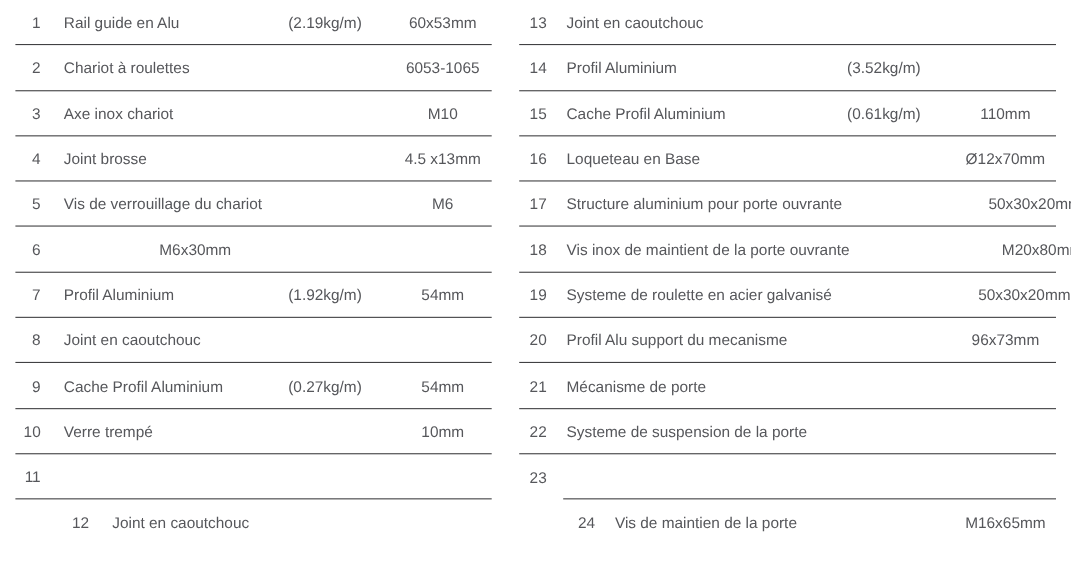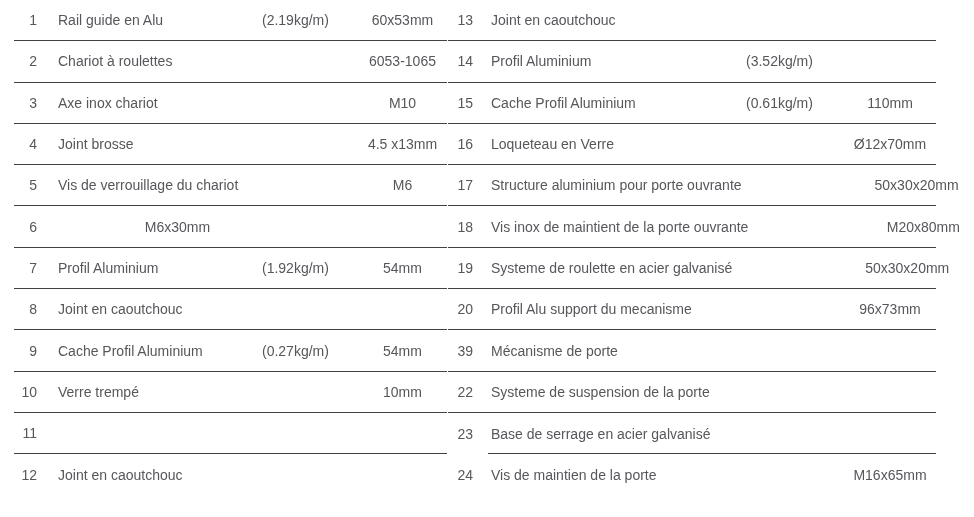--- a/index.html
+++ b/index.html
@@ -14,30 +14,30 @@
     font-family: "Liberation Sans", "DejaVu Sans", sans-serif;
     font-size: 14px;
     color: #56575b;
     overflow: hidden;
   }
   .parts-table {
     position: absolute;
     top: 0;
   }
   .parts-table.left  { left: 14px;  width: 433px; }
-  .parts-table.right { left: 448px; width: 488px; }
+  .parts-table.right { left: 472px; width: 488px; }
   .row {
     height: 41.3px;
     display: flex;
     align-items: center;
     border-bottom: 1px solid #414143;
     box-sizing: border-box;
     position: relative;
   }
-  .row.no-border { border-bottom: none; }
+  .row.no-border { border-bottom: none; margin-left: 44px; }
   .row.indent-border { border-bottom: none; }
   .row.indent-border::after {
     content: "";
     position: absolute;
     left: 40px;
     right: 0;
     bottom: 0;
     height: 1px;
     background: #414143;
   }
@@ -146,21 +146,21 @@
     <span class="cell size"></span>
   </div>
   <div class="row">
     <span class="cell num">15</span>
     <span class="cell desc">Cache Profil Aluminium</span>
     <span class="cell weight">(0.61kg/m)</span>
     <span class="cell size">110mm</span>
   </div>
   <div class="row">
     <span class="cell num">16</span>
-    <span class="cell desc">Loqueteau en Verre</span>
+    <span class="cell desc">Loqueteau en Base</span>
     <span class="cell weight"></span>
     <span class="cell size">Ø12x70mm</span>
   </div>
   <div class="row">
     <span class="cell num">17</span>
     <span class="cell desc">Structure aluminium pour porte ouvrante</span>
     <span class="cell weight"></span>
     <span class="cell size">50x30x20mm</span>
   </div>
   <div class="row">
@@ -175,34 +175,33 @@
     <span class="cell weight"></span>
     <span class="cell size">50x30x20mm</span>
   </div>
   <div class="row">
     <span class="cell num">20</span>
     <span class="cell desc">Profil Alu support du mecanisme</span>
     <span class="cell weight"></span>
     <span class="cell size">96x73mm</span>
   </div>
   <div class="row">
-    <span class="cell num">39</span>
+    <span class="cell num">21</span>
     <span class="cell desc">Mécanisme de porte</span>
     <span class="cell weight"></span>
     <span class="cell size"></span>
   </div>
   <div class="row">
     <span class="cell num">22</span>
     <span class="cell desc">Systeme de suspension de la porte</span>
     <span class="cell weight"></span>
     <span class="cell size"></span>
   </div>
   <div class="row indent-border">
     <span class="cell num">23</span>
-    <span class="cell desc">Base de serrage en acier galvanisé</span>
     <span class="cell weight"></span>
     <span class="cell size"></span>
   </div>
   <div class="row no-border">
     <span class="cell num">24</span>
     <span class="cell desc">Vis de maintien de la porte</span>
     <span class="cell weight"></span>
     <span class="cell size">M16x65mm</span>
   </div>
 </div>

